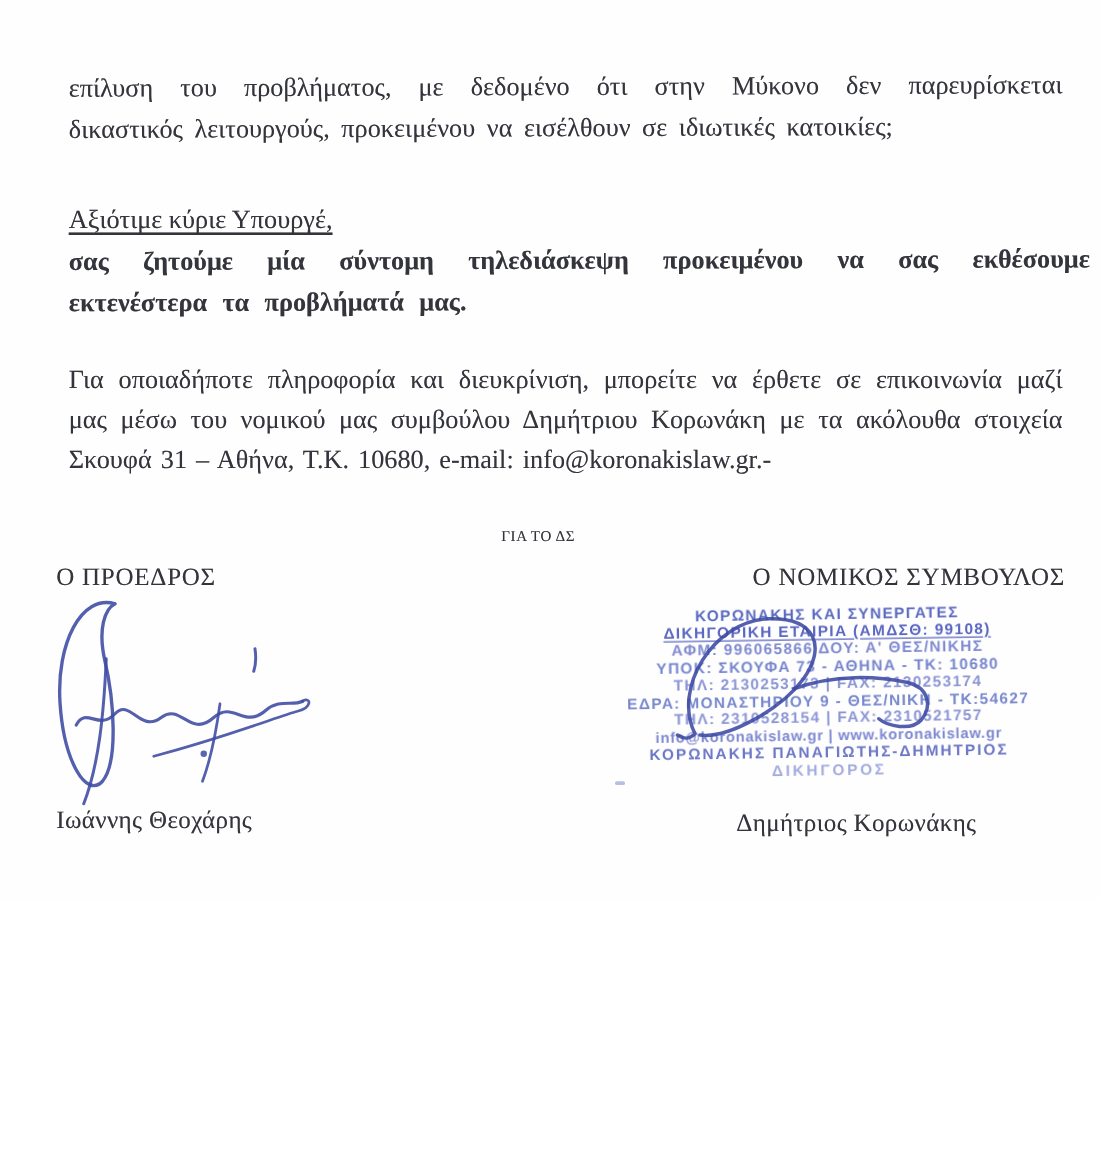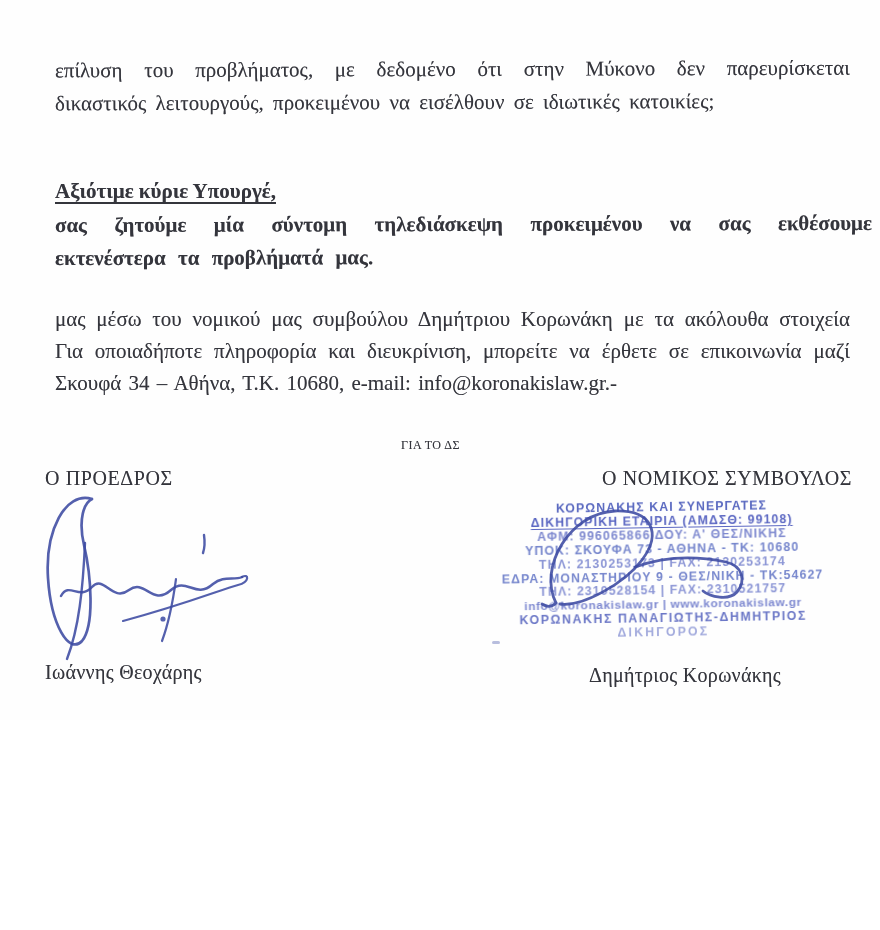--- a/index.html
+++ b/index.html
@@ -17,22 +17,22 @@
   .line {
     font-size:21px; line-height:33px;
     word-spacing:4px;
     text-shadow:0 0 .5px rgba(40,40,50,.38);
   }
   .jline { text-align:justify; text-align-last:justify; }
 
   .para.p1 { transform:rotate(-0.2deg); }
 
   .salutation {
-    margin-top:56px;
-    font-size:21px; line-height:33px; font-weight:700;
+    margin-top:40px;
+    font-size:21px; line-height:33px; font-weight:400;
     text-decoration:underline;
     text-underline-offset:4px;
     text-decoration-thickness:1.6px;
     text-shadow:0 0 .5px rgba(40,40,50,.4);
   }
   .para.request { font-weight:700; margin-right:-22px; transform:rotate(-0.15deg); }
   .para.request .line { word-spacing:7px; }
 
   .para.contact { margin-top:29px; }
   .para.contact .line { line-height:32px; word-spacing:2px; }
@@ -108,23 +108,23 @@
     </div>
 
     <div class="salutation">Αξιότιμε κύριε Υπουργέ,</div>
 
     <div class="para request">
       <div class="line jline">σας ζητούμε μία σύντομη τηλεδιάσκεψη προκειμένου να σας εκθέσουμε</div>
       <div class="line">εκτενέστερα  τα προβλήματά μας.</div>
     </div>
 
     <div class="para contact">
+      <div class="line jline">Για οποιαδήποτε πληροφορία και διευκρίνιση, μπορείτε να έρθετε σε επικοινωνία μαζί</div>
       <div class="line jline">μας μέσω του νομικού μας συμβούλου Δημήτριου Κορωνάκη με τα ακόλουθα στοιχεία</div>
-      <div class="line jline">Για οποιαδήποτε πληροφορία και διευκρίνιση, μπορείτε να έρθετε σε επικοινωνία μαζί</div>
-      <div class="line">Σκουφά 34 – Αθήνα, Τ.Κ. 10680, e-mail: info@koronakislaw.gr.-</div>
+      <div class="line">Σκουφά 31 – Αθήνα, Τ.Κ. 10680, e-mail: info@koronakislaw.gr.-</div>
     </div>
 
     <div class="for-ds">ΓΙΑ ΤΟ ΔΣ</div>
 
     <div class="roles-row">
       <div class="role-left">Ο ΠΡΟΕΔΡΟΣ</div>
       <div class="role-right">Ο ΝΟΜΙΚΟΣ ΣΥΜΒΟΥΛΟΣ</div>
     </div>
 
     <div class="sig-zone">

